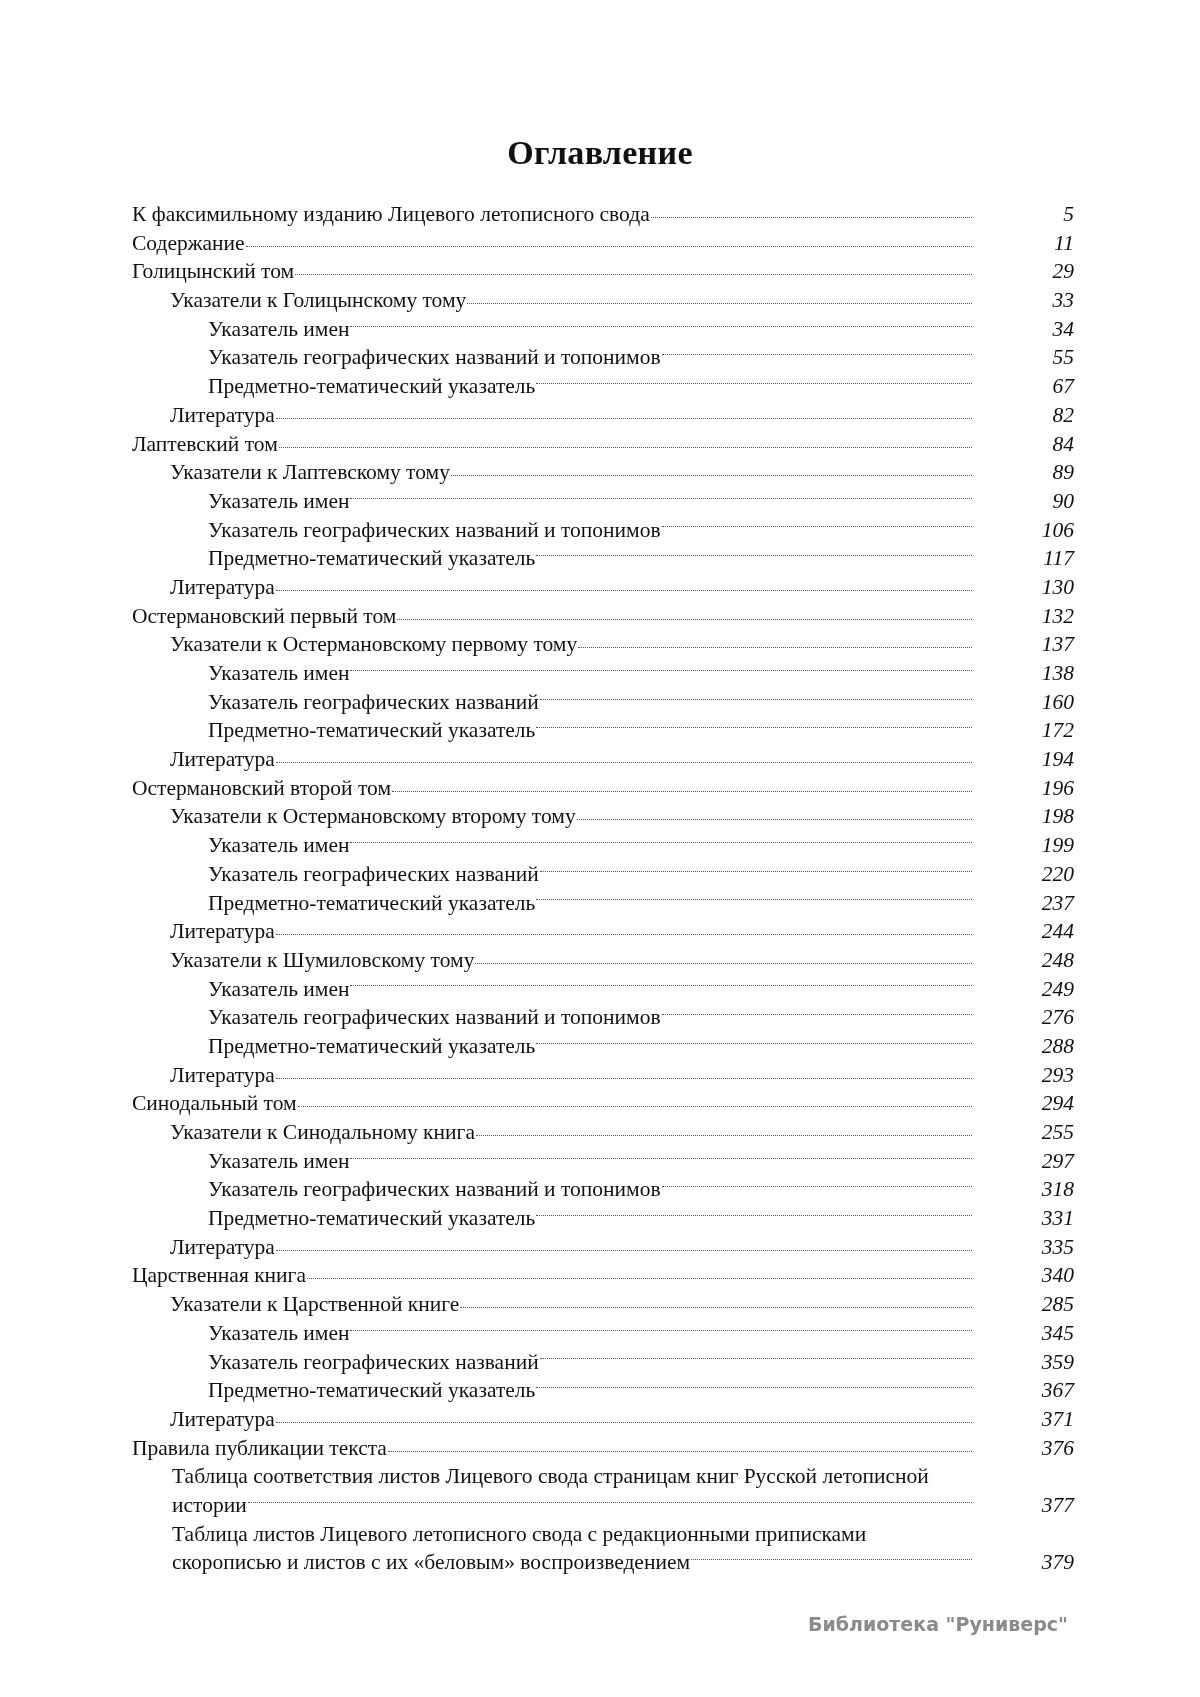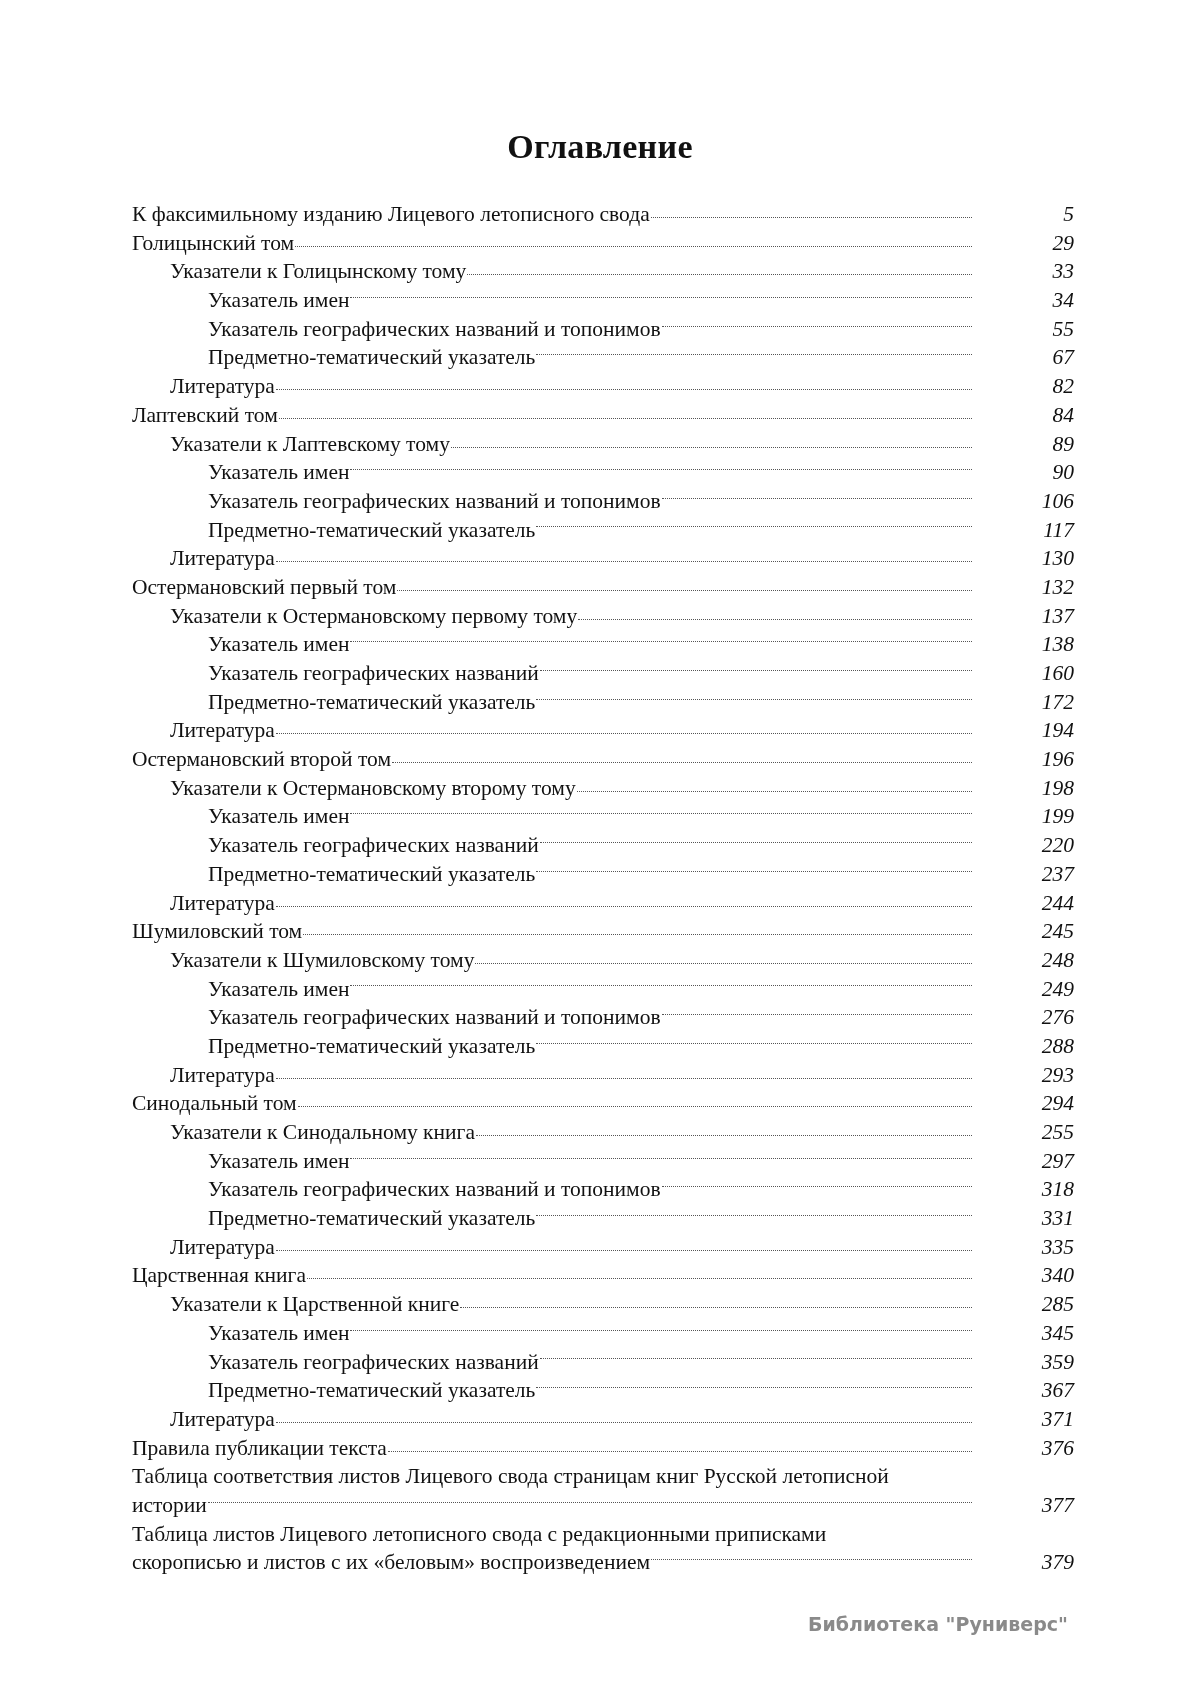--- a/index.html
+++ b/index.html
@@ -10,21 +10,21 @@
     body {
       width: 1200px;
       height: 1697px;
       position: relative;
       overflow: hidden;
       font-family: "Liberation Serif", "DejaVu Serif", serif;
       color: #111111;
     }
     .page-title {
       position: absolute;
-      top: 128px;
+      top: 134px;
       left: 0;
       width: 1200px;
       text-align: center;
       font-size: 34px;
       font-weight: bold;
       letter-spacing: 0.3px;
       margin: 0;
     }
     .toc {
       position: absolute;
@@ -58,20 +58,21 @@
     .toc-page {
       flex: 0 0 70px;
       text-align: right;
       font-style: italic;
       padding-right: 8px;
       margin-left: 28px;
     }
     .toc-entry.multiline {
       height: auto;
       display: block;
+      margin-left: 40px;
     }
     .toc-entry.multiline .first-line {
       display: block;
       height: 28.7px;
     }
     .toc-entry.multiline .last-line {
       display: flex;
       align-items: center;
       height: 28.7px;
     }
@@ -91,20 +92,25 @@
 <h1 class="page-title">Оглавление</h1>
 
 <div class="toc">
   <div id="toc-list">
       <div class="toc-entry level-1">
         <span class="toc-title">К факсимильному изданию Лицевого летописного свода</span>
         <span class="toc-leader"></span>
         <span class="toc-page">5</span>
       </div>
       <div class="toc-entry level-1">
+        <span class="toc-title">Содержание</span>
+        <span class="toc-leader"></span>
+        <span class="toc-page">11</span>
+      </div>
+      <div class="toc-entry level-1">
         <span class="toc-title">Голицынский том</span>
         <span class="toc-leader"></span>
         <span class="toc-page">29</span>
       </div>
       <div class="toc-entry level-2">
         <span class="toc-title">Указатели к Голицынскому тому</span>
         <span class="toc-leader"></span>
         <span class="toc-page">33</span>
       </div>
       <div class="toc-entry level-3">
@@ -209,25 +215,20 @@
       </div>
       <div class="toc-entry level-3">
         <span class="toc-title">Предметно-тематический указатель</span>
         <span class="toc-leader"></span>
         <span class="toc-page">237</span>
       </div>
       <div class="toc-entry level-2">
         <span class="toc-title">Литература</span>
         <span class="toc-leader"></span>
         <span class="toc-page">244</span>
-      </div>
-      <div class="toc-entry level-1">
-        <span class="toc-title">Шумиловский том</span>
-        <span class="toc-leader"></span>
-        <span class="toc-page">245</span>
       </div>
       <div class="toc-entry level-2">
         <span class="toc-title">Указатели к Шумиловскому тому</span>
         <span class="toc-leader"></span>
         <span class="toc-page">248</span>
       </div>
       <div class="toc-entry level-3">
         <span class="toc-title">Указатель имен</span>
         <span class="toc-leader"></span>
         <span class="toc-page">249</span>

